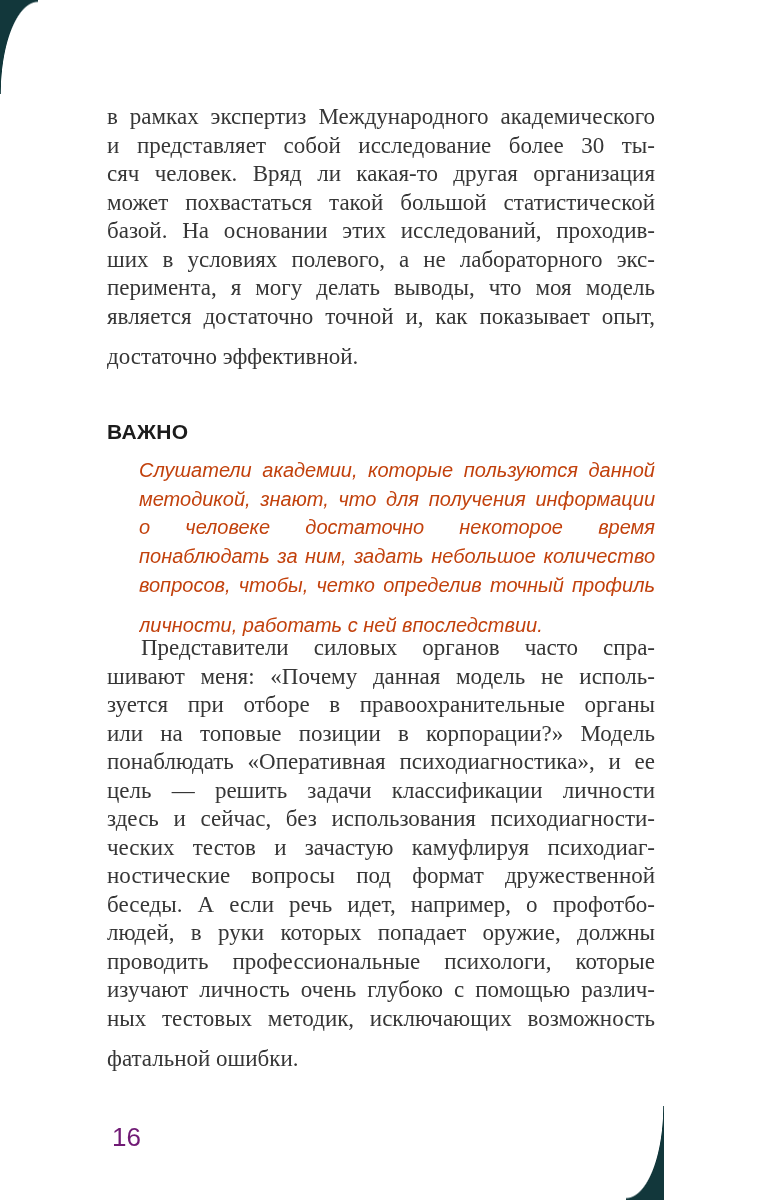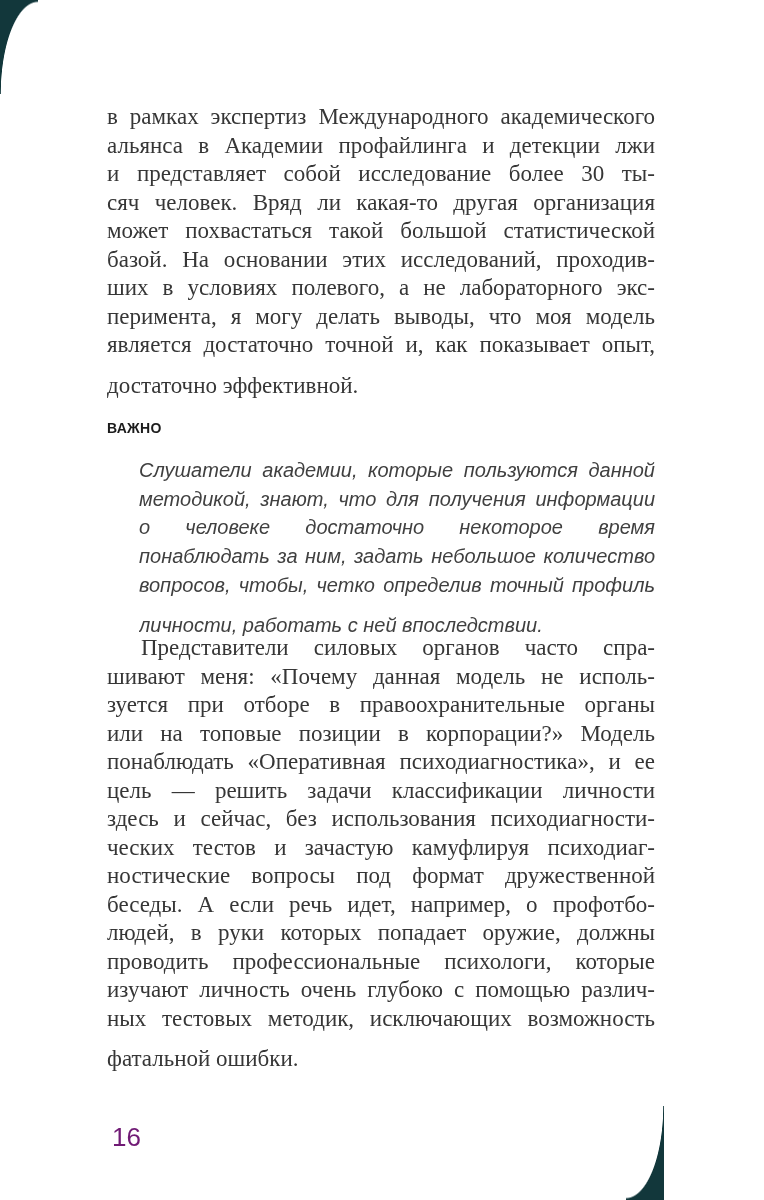--- a/index.html
+++ b/index.html
@@ -55,35 +55,35 @@
     margin-top: 12px;
   }
   .indent-first .tline:first-child { text-indent: 34px; }
 
   .important-heading {
     position: absolute;
     top: 420px;
     left: 107px;
     font-family: "Liberation Sans", sans-serif;
     font-weight: bold;
-    font-size: 14px;
+    font-size: 21px;
     letter-spacing: 0.3px;
     color: #1c1c1c;
   }
 
   .quote {
     position: absolute;
     top: 456px;
     left: 139px;
     width: 516px;
     font-family: "Liberation Sans", sans-serif;
     font-style: italic;
     font-size: 20px;
     line-height: 28.5px;
-    color: #404040;
+    color: #c2410c;
   }
 
   .page-number {
     position: absolute;
     top: 1122px;
     left: 112px;
     font-family: Liberation Sans, sans-serif;
     font-size: 26px;
     color: #701a75;
   }
@@ -91,21 +91,20 @@
 </head>
 <body>
 
 <div class="stage">
 
   <div class="corner tl"></div>
   <div class="corner br"></div>
 
   <div class="body-text para1">
       <div class="tline">в рамках экспертиз Международного академического</div>
-      <div class="tline">альянса в Академии профайлинга и детекции лжи</div>
       <div class="tline">и представляет собой исследование более 30 ты-</div>
       <div class="tline">сяч человек. Вряд ли какая-то другая организация</div>
       <div class="tline">может похвастаться такой большой статистической</div>
       <div class="tline">базой. На основании этих исследований, проходив-</div>
       <div class="tline">ших в условиях полевого, а не лабораторного экс-</div>
       <div class="tline">перимента, я могу делать выводы, что моя модель</div>
       <div class="tline">является достаточно точной и, как показывает опыт,</div>
       <div class="tline">достаточно эффективной.</div>
     </div>
 

